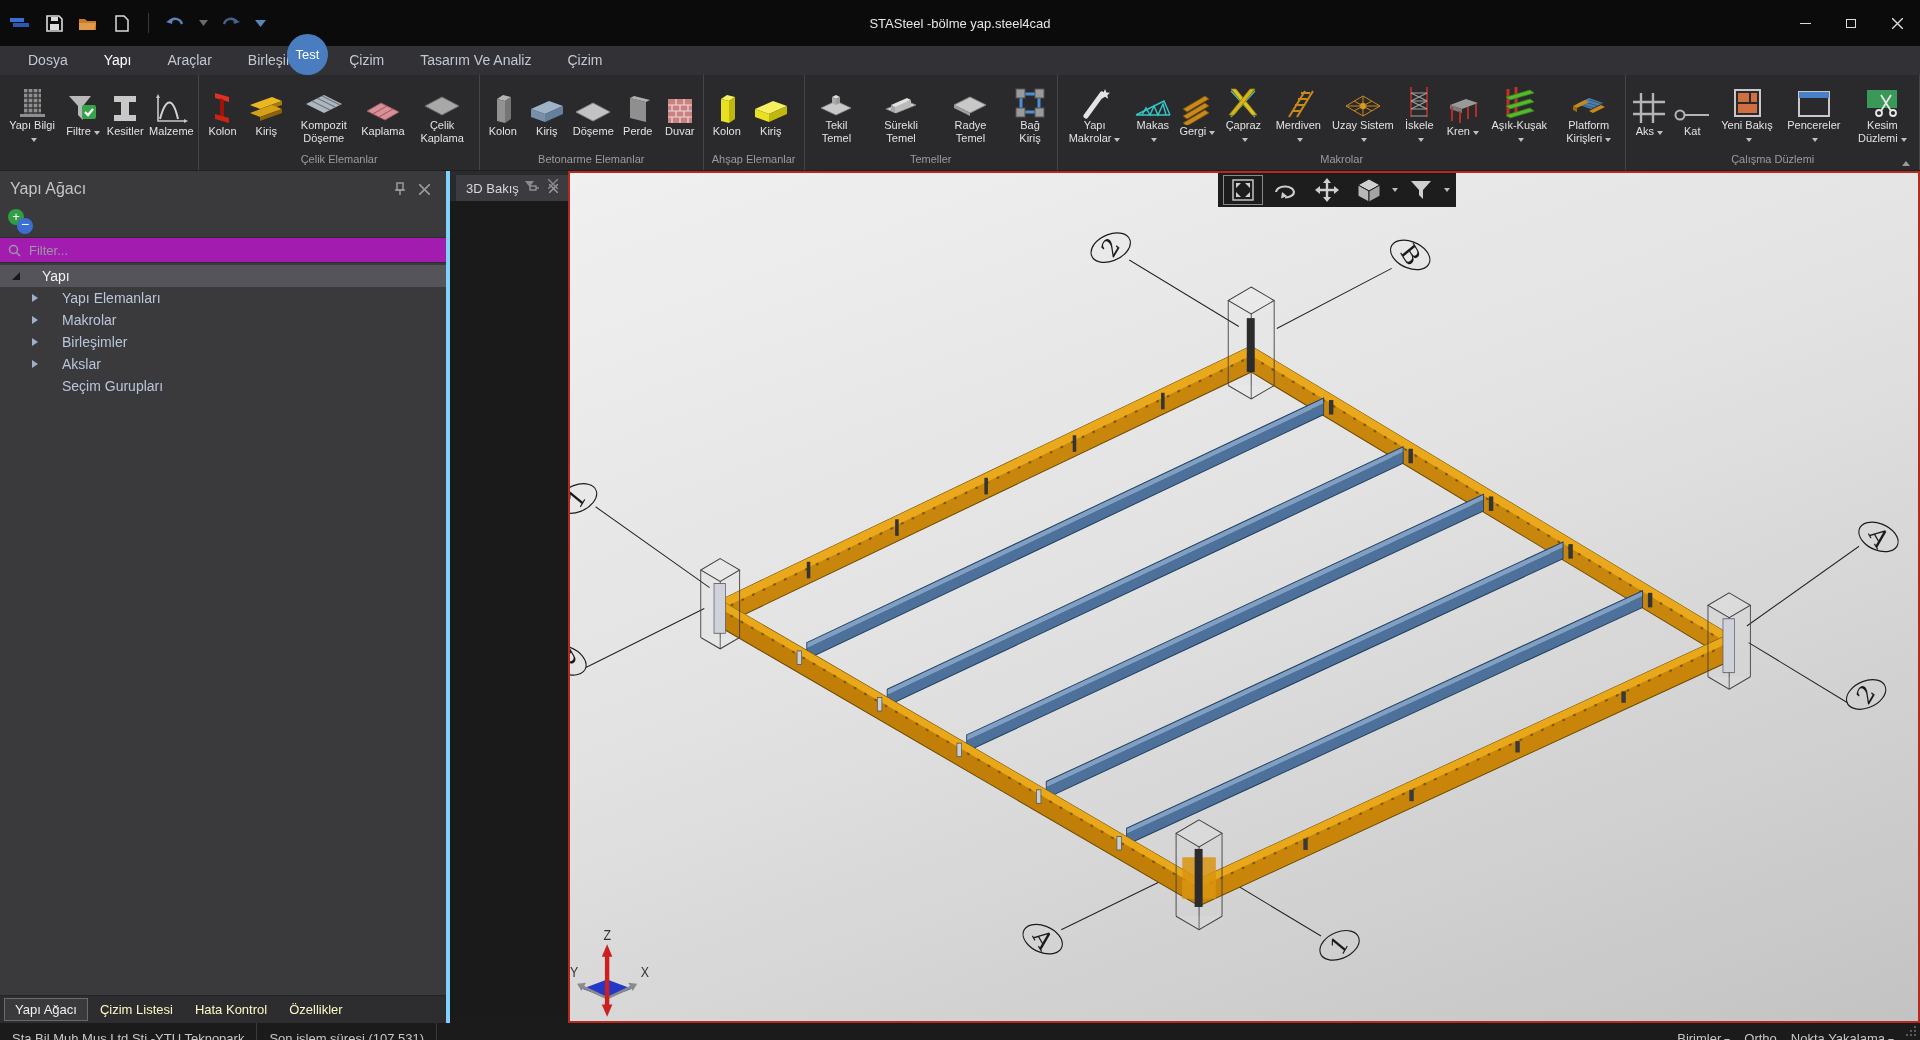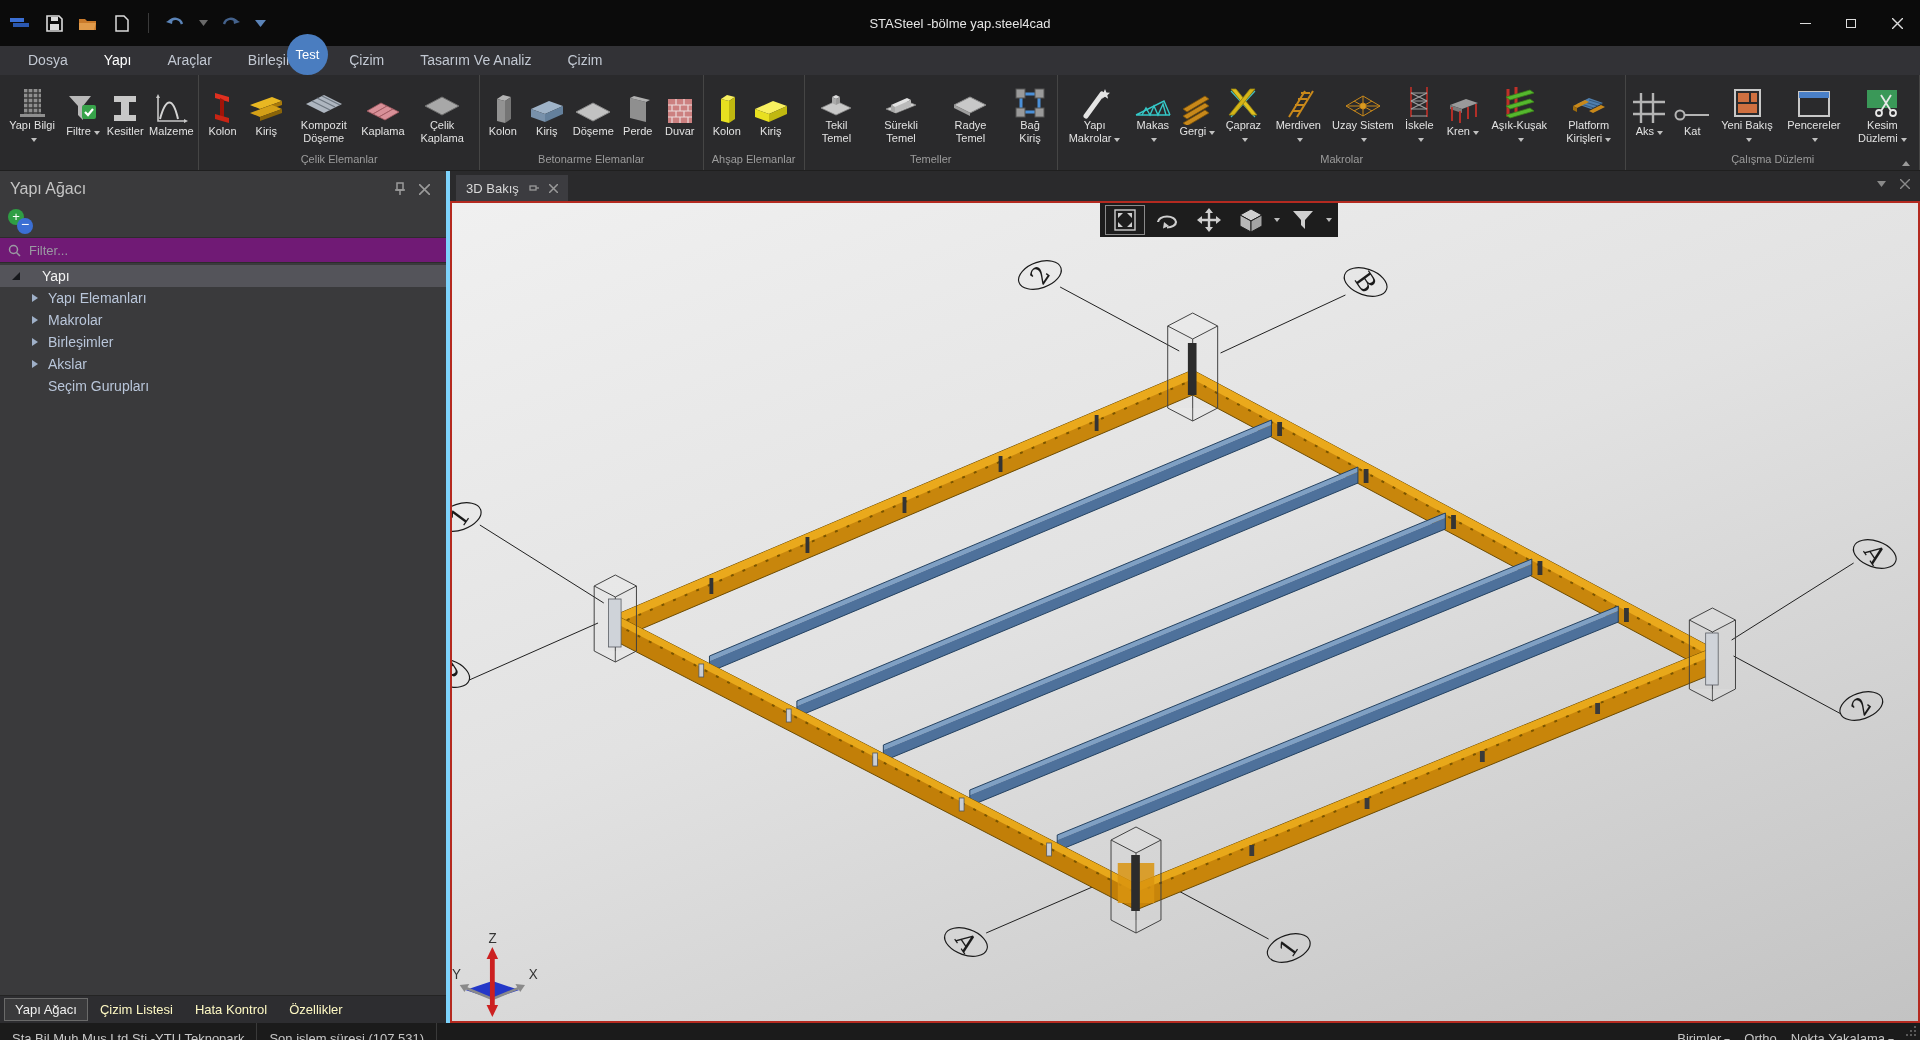--- a/index.html
+++ b/index.html
@@ -46,38 +46,38 @@
   .sidebar { width:450px; background:#3a3a3c; display:flex; flex-direction:column; border-right:4px solid #7dd3fc; }
   .sb-header { height:36px; display:flex; align-items:center; padding:0 10px; background:#3a3a3c; }
   .sb-title { color:#c4c4c4; font-size:16px; flex:1; }
   .sb-hicon { width:24px; height:20px; display:flex; align-items:center; justify-content:center; color:#9a9a9a; }
   .sb-tools { height:30px; display:flex; align-items:center; padding-left:8px; }
   .plusminus { position:relative; width:30px; height:26px; }
   .pm-plus { position:absolute; left:0; top:0; width:16px; height:16px; border-radius:50%; background:#2f9e44;
     color:#fff; font-size:13px; line-height:15px; text-align:center; }
   .pm-minus { position:absolute; left:9px; top:9px; width:16px; height:16px; border-radius:50%; background:#3b6fd4;
     color:#fff; font-size:14px; line-height:13px; text-align:center; }
-  .filterbar { height:26px; background:#701a75; display:flex; align-items:center; padding:0 8px; border-top:1px solid #2c2c2c; border-bottom:1px solid #2c2c2c; }
+  .filterbar { height:26px; background:#a21caf; display:flex; align-items:center; padding:0 8px; border-top:1px solid #2c2c2c; border-bottom:1px solid #2c2c2c; }
   .filterbar input { background:transparent; border:none; outline:none; color:#c8c8c8; font-size:13px; margin-left:8px; width:300px; }
   .filterbar input::placeholder { color:#9a9aa2; }
   .tree { flex:1; padding-top:2px; overflow:hidden; }
   .trow { height:22px; display:flex; align-items:center; font-size:14px; color:#b9c6da; cursor:default; }
   .trow.sel { background:#54545a; color:#f2f2f2; }
   .tri { width:0; height:0; margin-right:10px; }
   .tri-exp { margin-left:12px; border-top:8px solid transparent; border-right:8px solid #16181c; }
   .tri-col { margin-left:32px; border-top:4.5px solid transparent; border-bottom:4.5px solid transparent; border-left:6px solid #9fb0c8; }
   .tri-none { margin-left:32px; width:6px; }
-  .trow .tlabel { margin-left:0; }
+  .trow .tlabel { margin-left:14px; }
   .trow.sel .tlabel { margin-left:12px; }
   .sb-tabs { height:28px; background:#2d2d30; display:flex; align-items:center; padding-left:4px; border-top:1px solid #242424; }
   .sb-tab { color:#fef9c3; font-size:13px; padding:3px 10px; margin-right:2px; }
   .sb-tab.active { color:#f0f0f0; border:1px solid #6a6a6a; background:#3a3a3c; }
 
   
-  .viewarea { flex:1; display:flex; flex-direction:column; }
+  .viewarea { flex:1; display:flex; flex-direction:row; }
   .vtabs { height:30px; background:#2a2a2c; display:flex; align-items:flex-end; position:relative; }
   .vtab { margin-left:6px; height:26px; background:#3c3c40; color:#d8d8d8; font-size:13px;
     display:flex; align-items:center; padding:0 10px; gap:10px; }
   .vtab-ico { color:#9a9a9a; font-size:12px; display:flex; align-items:center; }
   .vtabs-ctl { position:absolute; right:10px; top:8px; display:flex; gap:14px; align-items:center; color:#8a8a8a; }
   .canvas { flex:1; position:relative; border:2px solid #b42a20;
     background:linear-gradient(160deg,#f0f0f0 0%, #e2e2e2 45%, #c3c3c3 100%); overflow:hidden; }
   .navbar { position:absolute; left:648px; top:0; height:34px; background:#1d1d1d; display:flex;
     align-items:center; padding:0 6px; gap:4px; z-index:5; }
   .nbtn { width:38px; height:28px; display:flex; align-items:center; justify-content:center; }

